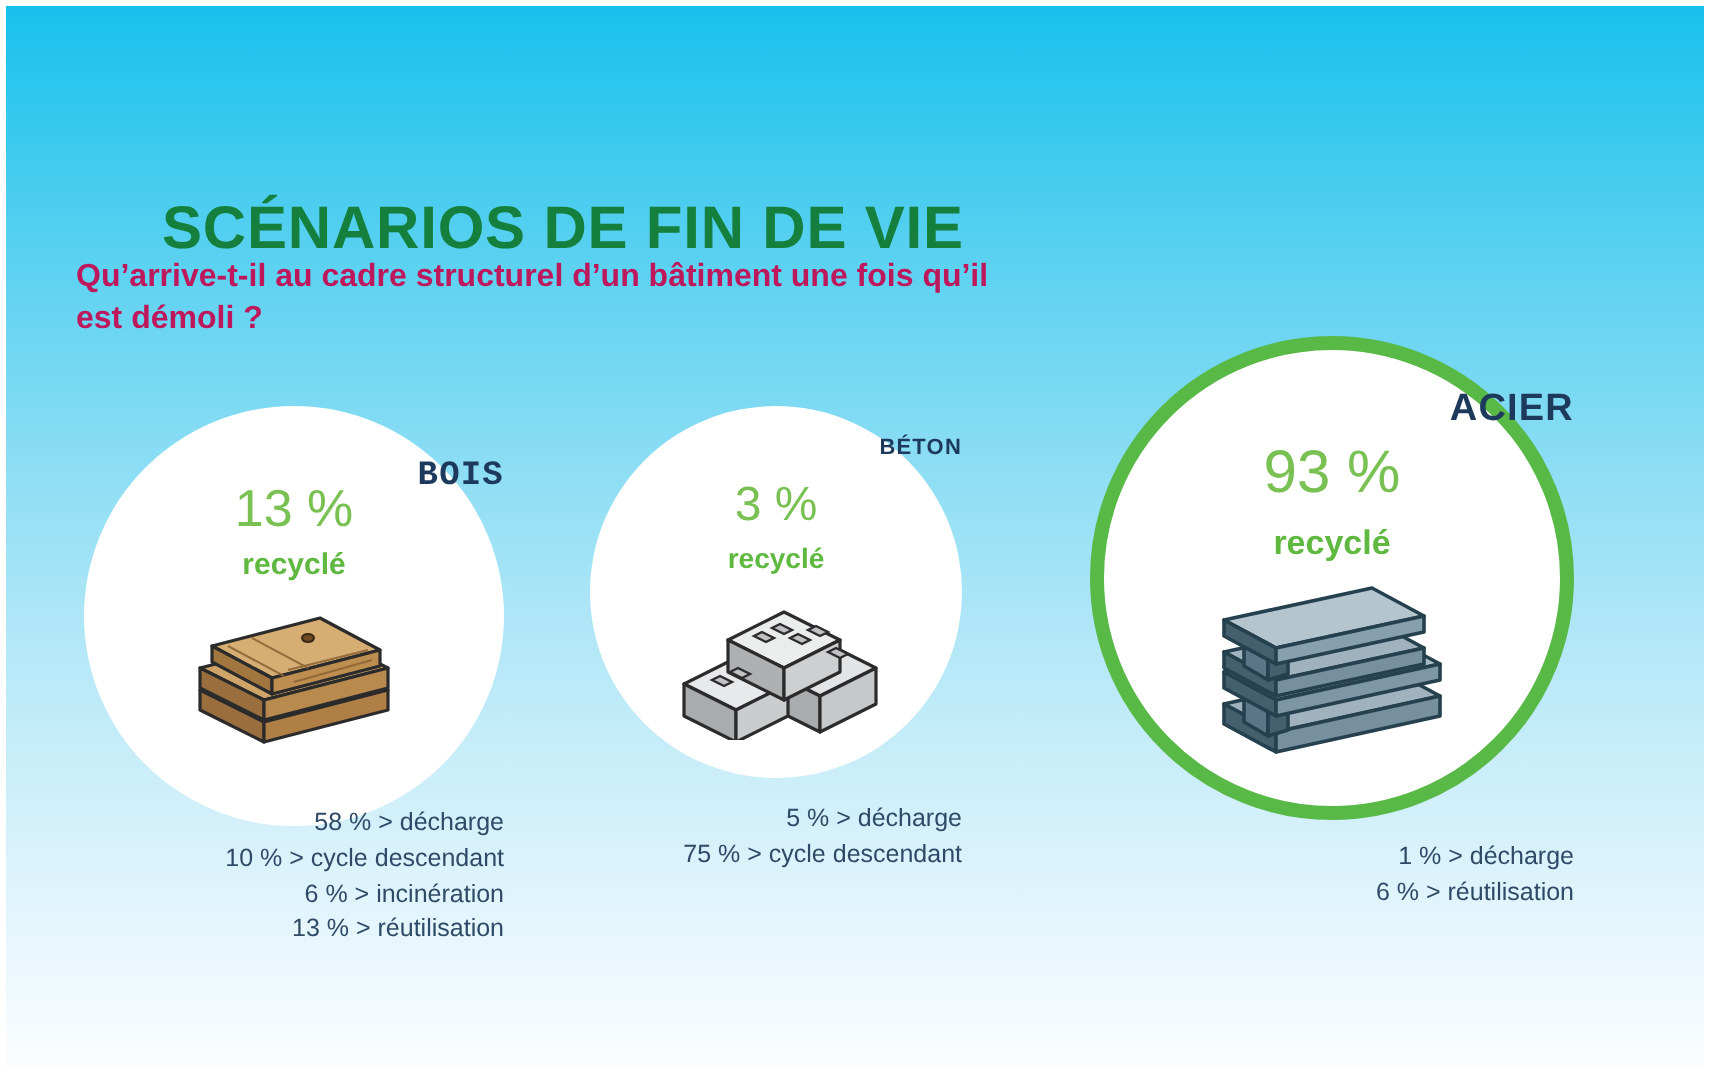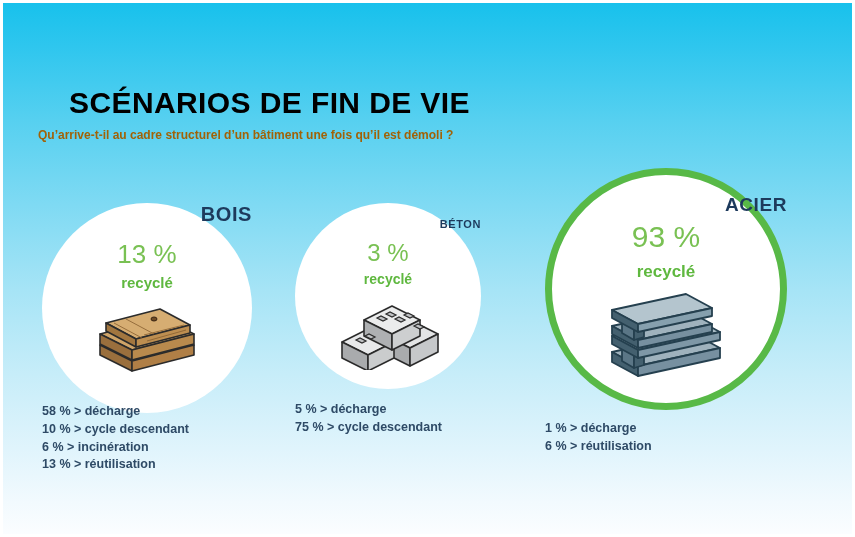--- a/index.html
+++ b/index.html
@@ -37,37 +37,37 @@
         #e0f4fc 84%,
         #f2fafe 94%,
         #fbfdff 100%);
   }
 
   
   .title {
     position: absolute;
     left: 69px;
     top: 86px;
-    margin: 0;
+    margin: 12px;
     font-size: 30px;
     font-weight: bold;
     letter-spacing: 0.4px;
-    color: #000000;
+    color: #15803d;
     white-space: nowrap;
   }
   .subtitle {
     position: absolute;
     left: 38px;
     top: 128px;
     width: 470px;
     margin: 0;
-    font-size: 12px;
+    font-size: 16px;
     font-weight: bold;
     line-height: 1.32;
-    color: #a16207;
+    color: #be185d;
   }
 
   
   .material {
     position: absolute;
   }
   .circle {
     position: absolute;
     left: 0;
     top: 0;
@@ -110,35 +110,34 @@
     left: 0;
     width: 100%;
     text-align: center;
     line-height: 0;
   }
 
   .stats {
     position: absolute;
     left: 0;
     width: 100%;
-    text-align: left;
+    text-align: right;
     color: #2e4a66;
     font-size: 12.5px;
     line-height: 1.42;
-    font-weight: bold;
   }
   .stats .stat-line {
     display: block;
     white-space: nowrap;
   }
 
   
   #mat-bois  { left: 42px;  top: 203px; width: 210px; height: 210px; }
   #mat-bois  .circle { width: 210px; height: 210px; }
-  #mat-bois  .mat-name { top: 0;  font-size: 20px; }
+  #mat-bois  .mat-name { top: 26px;  font-size: 17px; font-family: Liberation Mono, monospace; }
   #mat-bois  .mat-pct  { top: 36px;  font-size: 26px; }
   #mat-bois  .mat-recy { top: 71px;  font-size: 15px; }
   #mat-bois  .icon-wrap{ top: 98px; }
   #mat-bois  .stats    { top: 200px; }
 
   #mat-beton { left: 295px; top: 203px; width: 186px; height: 186px; }
   #mat-beton .circle { width: 186px; height: 186px; }
   #mat-beton .mat-name { top: 15px;  font-size: 11px; }
   #mat-beton .mat-pct  { top: 36px;  font-size: 24px; }
   #mat-beton .mat-recy { top: 68px;  font-size: 14px; }

